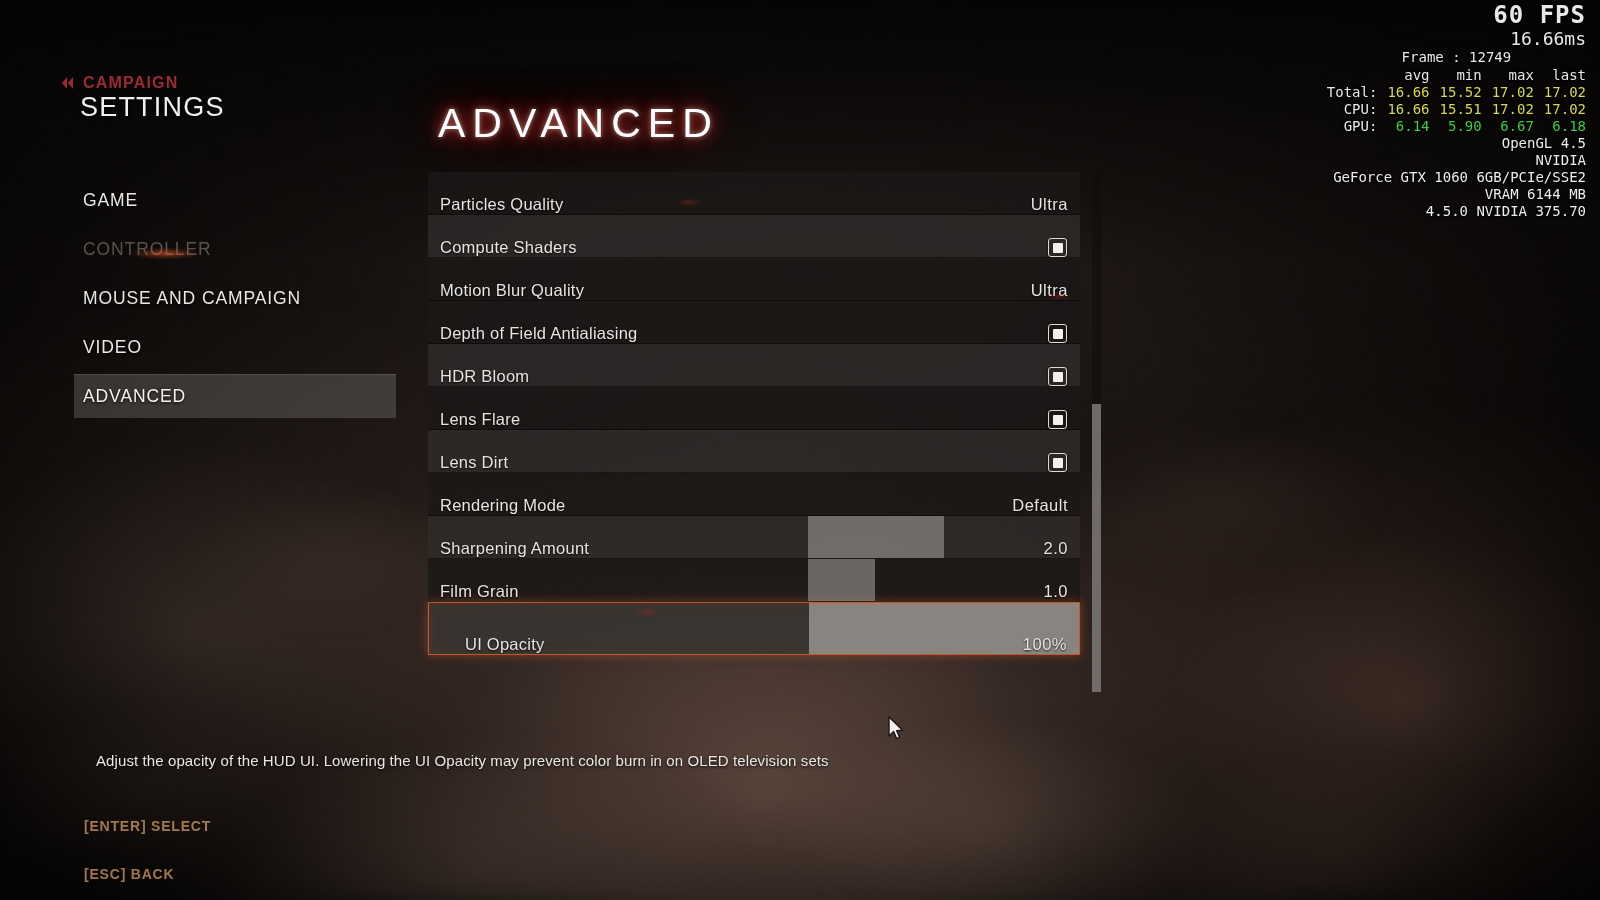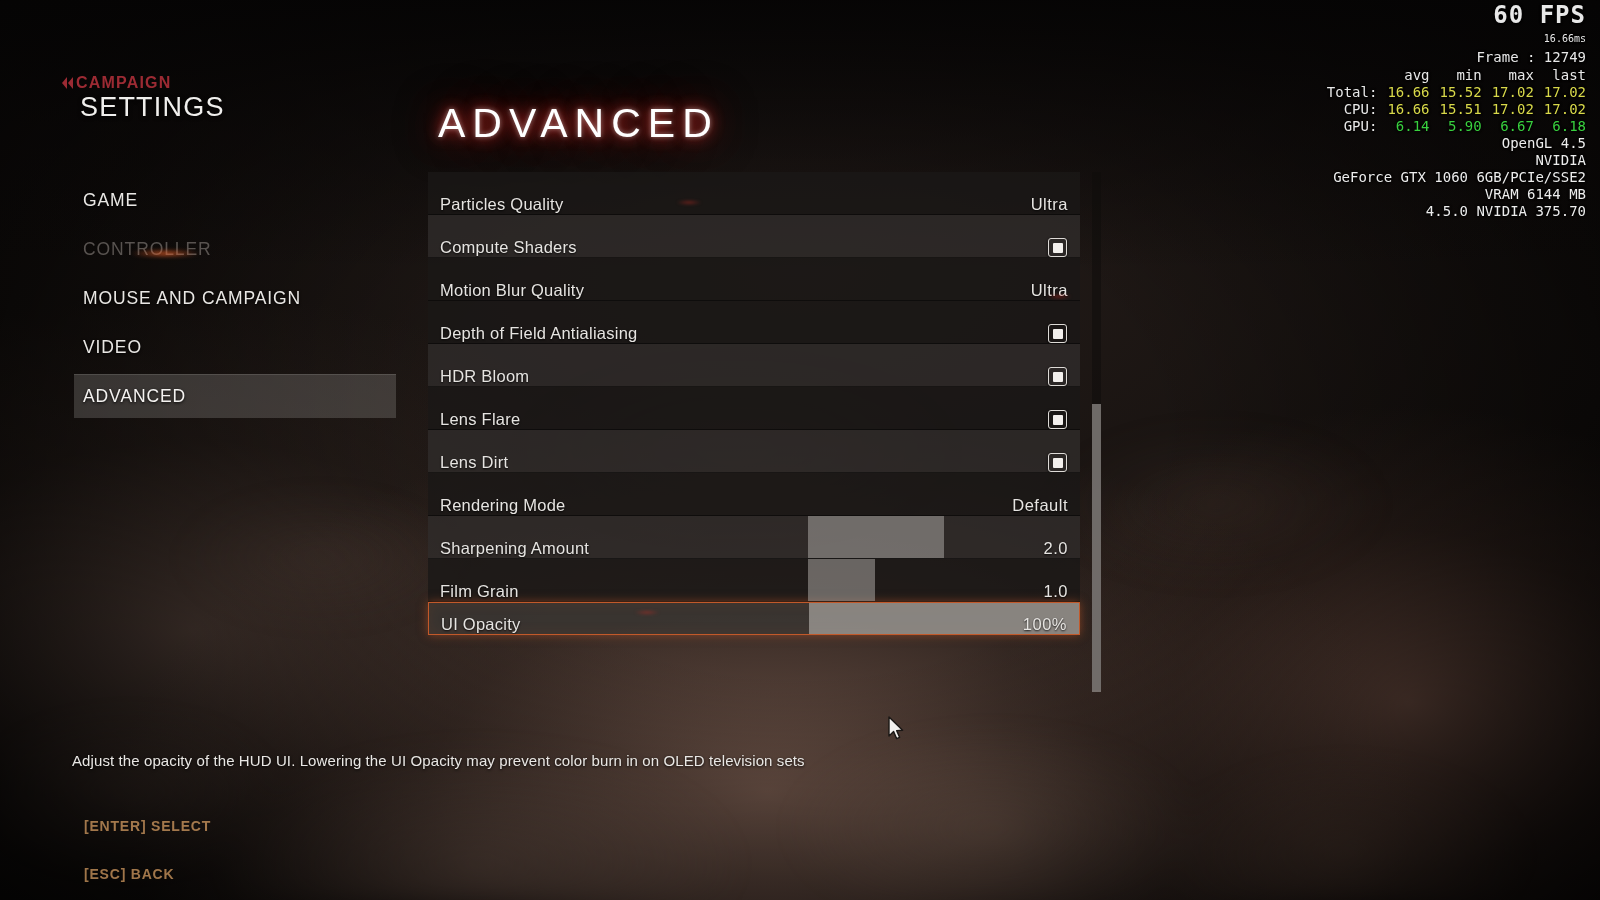--- a/index.html
+++ b/index.html
@@ -43,34 +43,34 @@
   }
 
   
   #perf {
     position:absolute; top:0; right:14px; z-index:40;
     font-family:"DejaVu Sans Mono", monospace;
     text-align:right; color:#e8e8e8; line-height:17px;
     text-shadow:0 0 3px #000, 0 0 2px #000;
   }
   #perf .fps { font-size:24px; font-weight:bold; letter-spacing:1px; line-height:30px; }
-  #perf .ms  { font-size:10px; line-height:18px; }
-  #perf .frame { font-size:14px; line-height:19px; }
+  #perf .ms  { font-size:18px; line-height:18px; }
+  #perf .frame { font-size:14px; line-height:19px;text-align:center; }
   #perf table { border-collapse:collapse; margin-left:auto; font-size:14px; }
   #perf td { padding:0 0 0 10px; text-align:right; line-height:17px; white-space:pre; }
   #perf td.lbl { color:#e8e8e8; padding-left:0; }
   #perf tr.hdr td { color:#e8e8e8; }
   #perf .yel { color:#d9d94a; }
   #perf .grn { color:#39d13f;text-align:right; }
   #perf .sys { font-size:14px; line-height:17px; color:#ededed; }
 
   
   #campaign {
     position:absolute; left:60px; top:74px; z-index:30;
-    display:flex; align-items:center; 
+    display:flex; align-items:center; gap:7px;
     color:#b1303a; font-size:16px; letter-spacing:1.2px; font-weight:bold;
     opacity:.88;
   }
   #campaign .chev { display:flex; gap:1px; }
   #campaign .chev svg { display:block; }
   #page-title {
     position:absolute; left:80px; top:92px; z-index:30;
     color:#f0efed; font-size:27px; letter-spacing:1.2px; font-weight:400;
     text-shadow:0 1px 4px rgba(0,0,0,.9);
   }
@@ -127,21 +127,22 @@
     text-shadow:0 1px 2px rgba(0,0,0,.85);
   }
   .slider-fill {
     position:absolute; top:0; bottom:0; left:380px; z-index:1;
     background:rgba(168,164,160,0.55);
   }
   .row.selected {
     border:1px solid #c2592a;
     box-shadow:0 0 9px rgba(194,89,42,0.55), inset 0 0 14px rgba(194,89,42,0.10);
     background:rgba(58,54,51,0.85);
-    height:33px;
+    height:53px;
+    padding-left:24px;
   }
   .row.selected .slider-fill { background:rgba(186,182,178,0.62); }
 
   .checkbox {
     position:relative; z-index:3; margin-left:auto; margin-right:13px;
     width:19px; height:19px; border-radius:3px;
     border:1.6px solid #dedbd7; display:flex; align-items:center; justify-content:center;
     box-shadow:0 1px 3px rgba(0,0,0,.8);
   }
   .checkbox i { display:block; width:10px; height:10px; background:#f2efec; border-radius:1px; }
@@ -151,21 +152,21 @@
     position:absolute; left:1092px; top:172px; width:9px; height:518px; z-index:31;
     background:rgba(14,12,11,0.55);
   }
   #scroll-thumb {
     position:absolute; left:1092px; top:404px; width:9px; height:288px; z-index:32;
     background:rgba(146,142,138,0.72);
   }
 
   
   #description {
-    position:absolute; left:72px; top:752px; z-index:30;
+    position:absolute; left:96px; top:752px; z-index:30;
     color:#e9e7e4; font-size:15px; letter-spacing:.1px;
     text-shadow:0 1px 3px rgba(0,0,0,.9);
   }
   #hints {
     position:absolute; left:84px; top:818px; z-index:30;
     display:flex; gap:32px;
     color:#fdba74; font-size:14px; letter-spacing:.8px; font-weight:bold;
     opacity:.62;
     flex-direction:column;
   }

